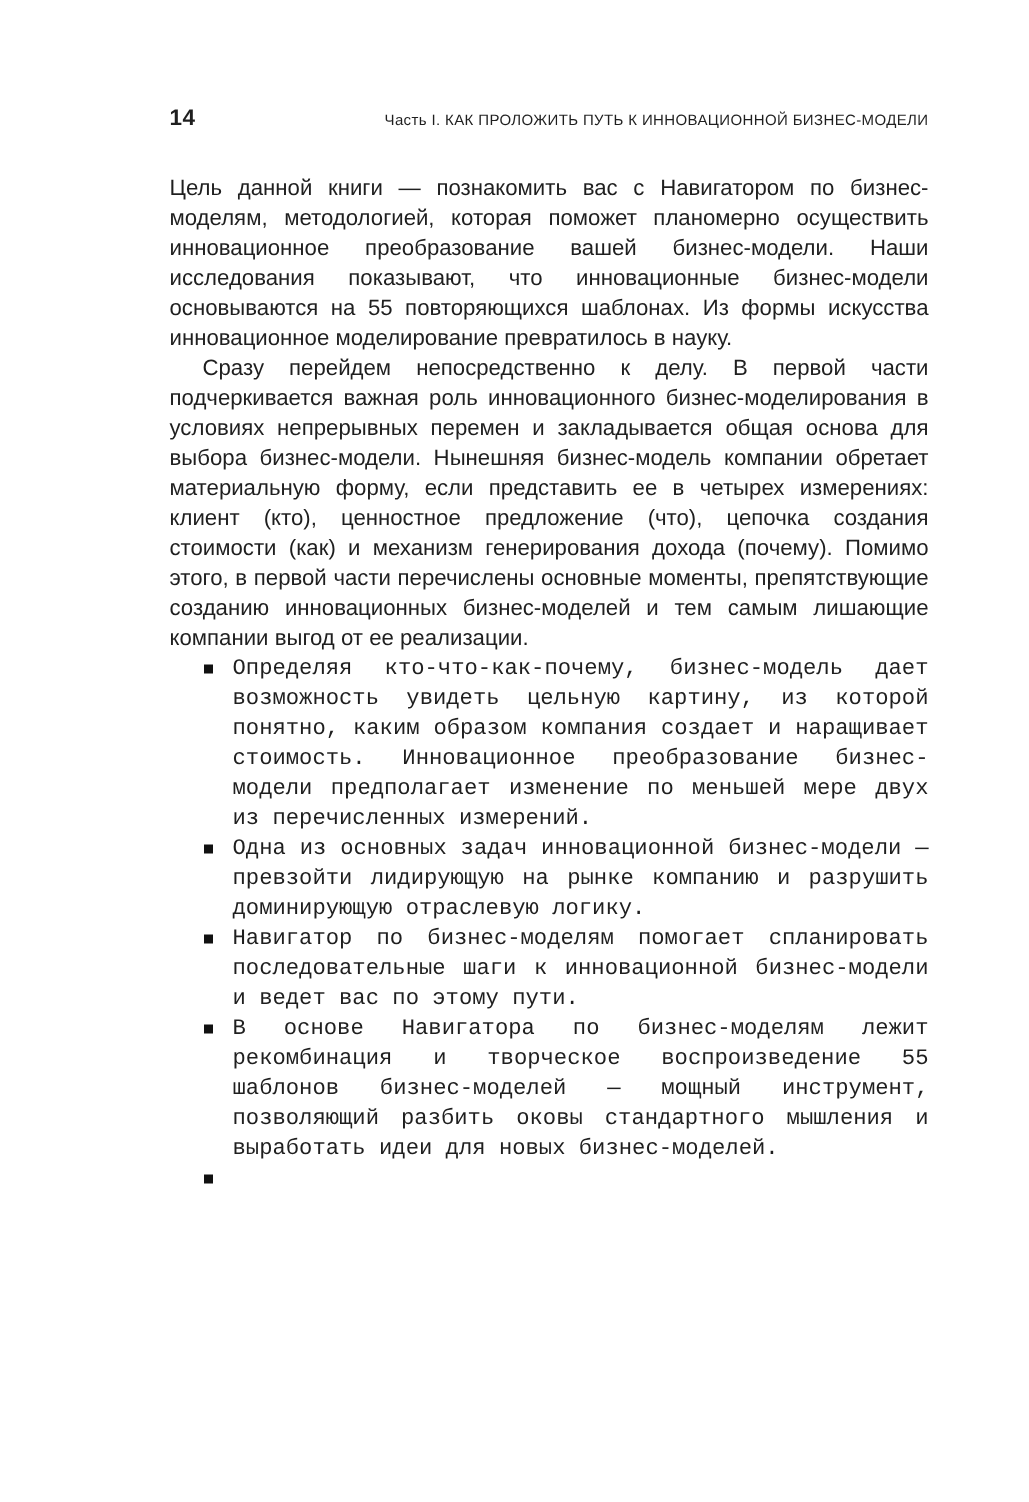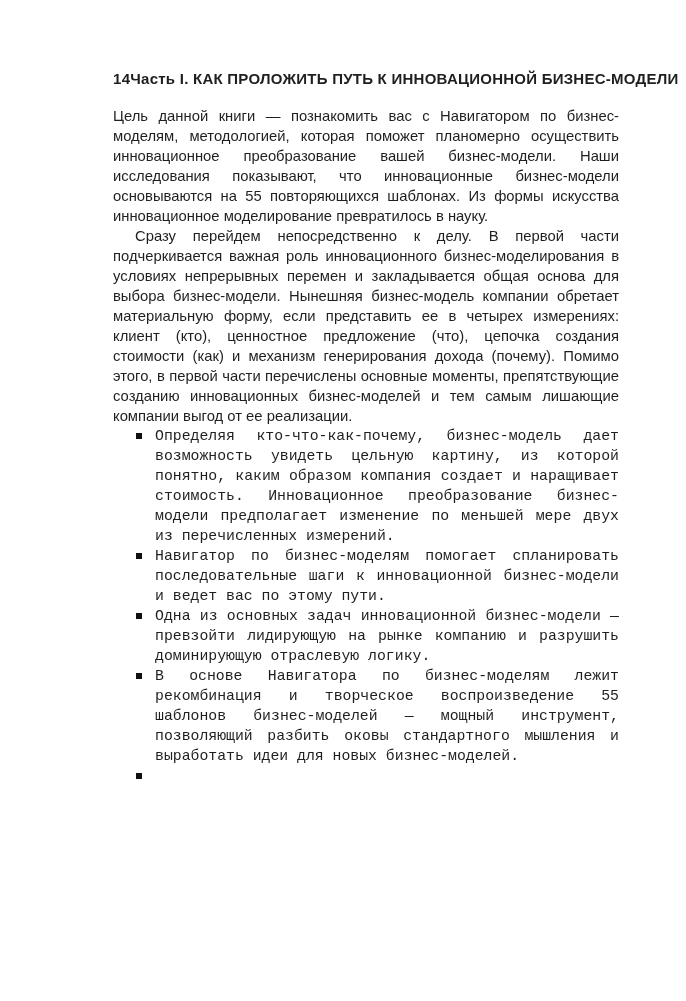--- a/index.html
+++ b/index.html
@@ -25,28 +25,28 @@
     display: flex;
     justify-content: space-between;
     align-items: baseline;
   }
   .page-number {
     font-size: 15px;
     font-weight: 700;
     letter-spacing: 0.3px;
   }
   .running-head {
-    font-size: 15px;
-    font-weight: 700;
+    font-size: 10px;
+    font-weight: 400;
     letter-spacing: 0.25px;
     white-space: nowrap;
   }
   .body-text {
     position: absolute;
-    top: 106px;
+    top: 116px;
     left: 113px;
     width: 506px;
     font-size: 14.8px;
     line-height: 20px;
     text-align: justify;
   }
   .body-text p {
     margin: 0;
   }
   .body-text p.indent {
@@ -85,25 +85,25 @@
     <p>Цель данной книги — познакомить вас с Навигатором по бизнес-моделям, методологией, которая поможет планомерно осуществить инновационное преобразование вашей бизнес-модели. Наши исследования показывают, что инновационные бизнес-модели основываются на 55 повторяющихся шаблонах. Из формы искусства инновационное моделирование превратилось в науку.</p>
     <p class="indent">Сразу перейдем непосредственно к делу. В первой части подчеркивается важная роль инновационного бизнес-моделирования в условиях непрерывных перемен и закладывается общая основа для выбора бизнес-модели. Нынешняя бизнес-модель компании обретает материальную форму, если представить ее в четырех измерениях: клиент (кто), ценностное предложение (что), цепочка создания стоимости (как) и механизм генерирования дохода (почему). Помимо этого, в первой части перечислены основные моменты, препятствующие созданию инновационных бизнес-моделей и тем самым лишающие компании выгод от ее реализации.</p>
 
     <ul class="key-findings">
       <li>
         <span class="bullet-marker"></span>
         <span>Определяя кто-что-как-почему, бизнес-модель дает возможность увидеть цельную картину, из которой понятно, каким образом компания создает и наращивает стоимость. Инновационное преобразование бизнес-модели предполагает изменение по меньшей мере двух из перечисленных измерений.</span>
       </li>
       <li>
         <span class="bullet-marker"></span>
-        <span>Навигатор по бизнес-моделям помогает спланировать последовательные шаги к инновационной бизнес-модели и ведет вас по этому пути.</span>
+        <span>Одна из основных задач инновационной бизнес-модели — превзойти лидирующую на рынке компанию и разрушить доминирующую отраслевую логику.</span>
       </li>
       <li>
         <span class="bullet-marker"></span>
-        <span>Одна из основных задач инновационной бизнес-модели — превзойти лидирующую на рынке компанию и разрушить доминирующую отраслевую логику.</span>
+        <span>Навигатор по бизнес-моделям помогает спланировать последовательные шаги к инновационной бизнес-модели и ведет вас по этому пути.</span>
       </li>
       <li>
         <span class="bullet-marker"></span>
         <span>В основе Навигатора по бизнес-моделям лежит рекомбинация и творческое воспроизведение 55 шаблонов бизнес-моделей — мощный инструмент, позволяющий разбить оковы стандартного мышления и выработать идеи для новых бизнес-моделей.</span>
       </li>
       <li>
         <span class="bullet-marker"></span>
       </li>
     </ul>
   </div>

